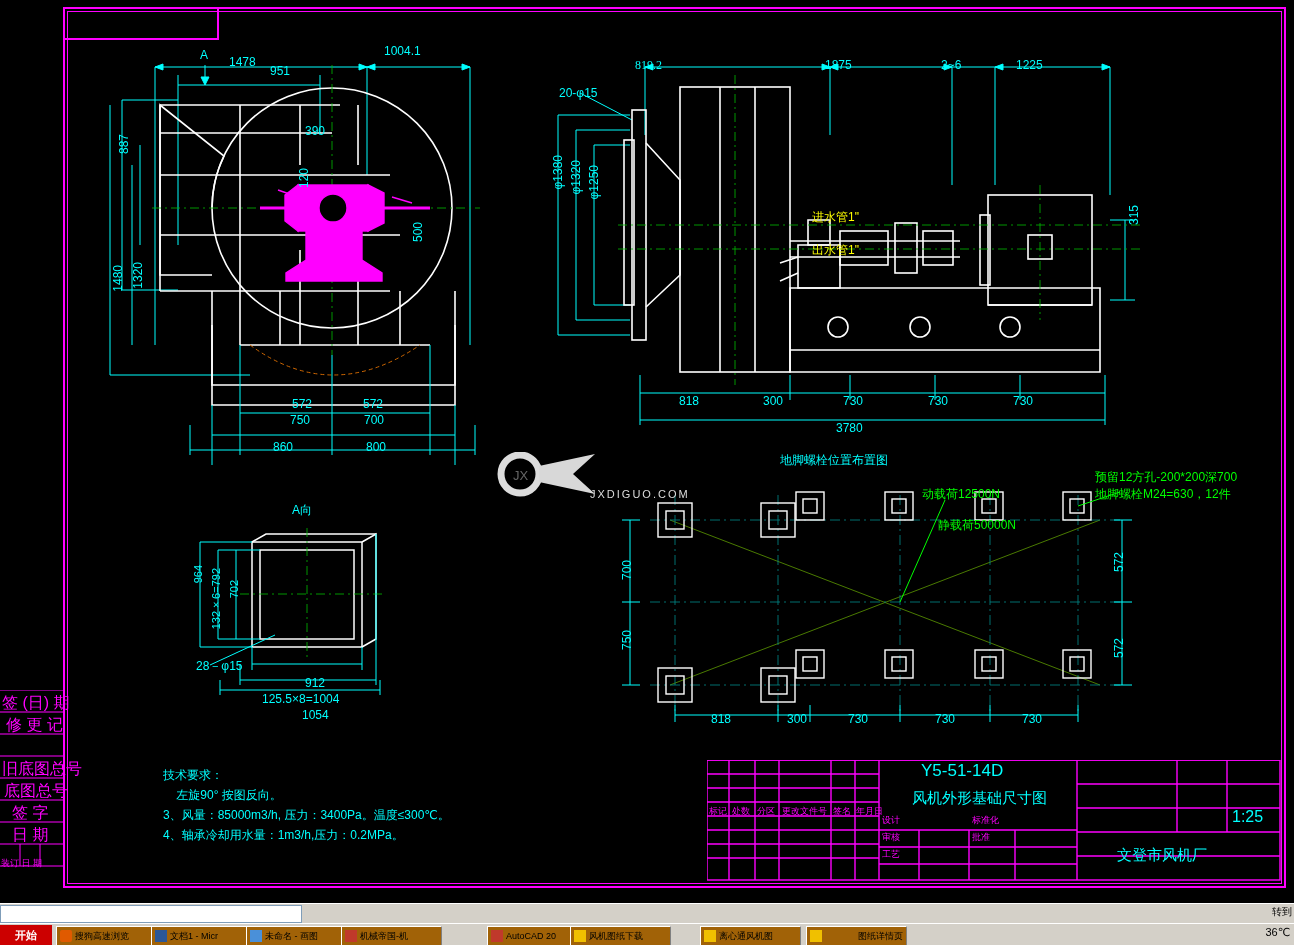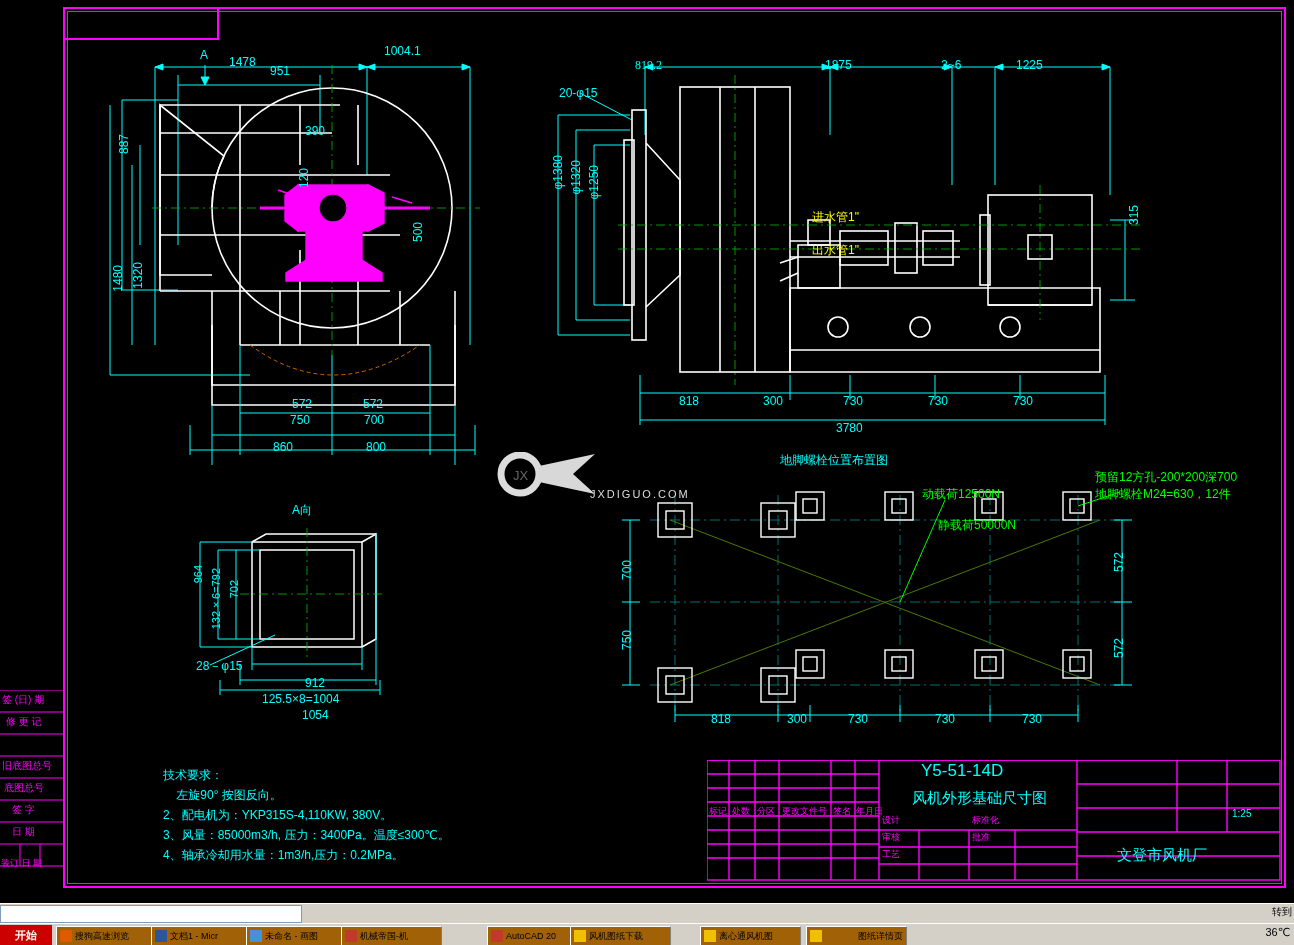--- a/index.html
+++ b/index.html
@@ -4,21 +4,21 @@
 <style>
   html,body{margin:0;padding:0;background:#000;}
   body{width:1294px;height:945px;overflow:hidden;font-family:"Liberation Sans","DejaVu Sans",sans-serif;}
   #root{position:relative;width:1294px;height:945px;background:#000;}
   .abs{position:absolute;}
   .cyan{color:#00ffff;}
   .mag{color:#ff00ff;}
   .grn{color:#00ff00;}
   .yel{color:#ffff00;}
   .t9{font-size:9px;line-height:1.1;white-space:pre;}
-  .t10{font-size:10px;line-height:1.1;white-space:pre;}
+  .t10{font-size:16px;line-height:1.1;white-space:pre;}
   .t12{font-size:12px;line-height:1.2;white-space:pre;}
   .t13{font-size:13px;line-height:1.2;white-space:pre;}
   .vert{writing-mode:vertical-rl;transform:rotate(180deg);}
   
   #frame{left:63px;top:7px;width:1223px;height:881px;border:2px solid #ff00ff;box-sizing:border-box;}
   #frame2{left:67px;top:11px;width:1215px;height:873px;border:1px solid #ff00ff;box-sizing:border-box;}
   #tabcorner{left:63px;top:7px;width:156px;height:33px;border-right:2px solid #ff00ff;border-bottom:2px solid #ff00ff;box-sizing:border-box;}
   #tb-top{left:0;top:903px;width:1294px;height:22px;background:#d4d0c8;border-top:1px solid #fff;}
   .tbbtn{position:absolute;height:18px;top:926px;background:#a16207;border:1px solid #808080;border-top-color:#fff;border-left-color:#fff;font-size:9px;display:flex;align-items:center;gap:3px;padding:0 3px;color:#000;overflow:hidden;white-space:nowrap;}
   #startbtn{position:absolute;left:0;top:925px;width:52px;height:20px;background:#c00;color:#fff;font-size:11px;display:flex;align-items:center;justify-content:center;font-weight:bold;}
@@ -401,21 +401,20 @@
   <div class="abs t12 cyan vert" style="left:1112px;top:638px;">572</div>
   <div class="abs t12 cyan" style="left:711px;top:712px;">818</div>
   <div class="abs t12 cyan" style="left:787px;top:712px;">300</div>
   <div class="abs t12 cyan" style="left:848px;top:712px;">730</div>
   <div class="abs t12 cyan" style="left:935px;top:712px;">730</div>
   <div class="abs t12 cyan" style="left:1022px;top:712px;">730</div>
 
   <div class="abs" style="left:163px;top:765px;width:520px;">
     <div class="note">技术要求：</div>
     <div class="note">    左旋90° 按图反向。</div>
-    <div class="note">2、配电机为：YKP315S-4,110KW, 380V。</div>
     <div class="note">3、风量：85000m3/h, 压力：3400Pa。温度≤300℃。</div>
     <div class="note">4、轴承冷却用水量：1m3/h,压力：0.2MPa。</div>
   </div>
 
   <svg class="abs" style="left:707px;top:760px;" width="575" height="122">
     <g stroke="#ff00ff" stroke-width="1.4" fill="none">
       <rect x="0" y="0" width="573" height="120"></rect>
       <line x1="0" y1="0" x2="573" y2="0"></line>
 
       <line x1="172" y1="0" x2="172" y2="120"></line>

